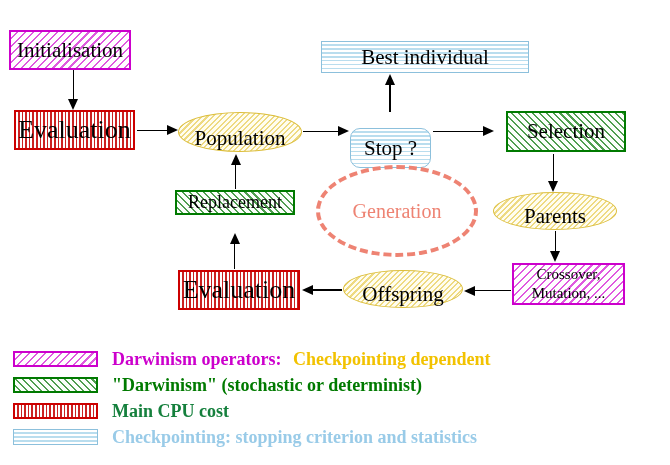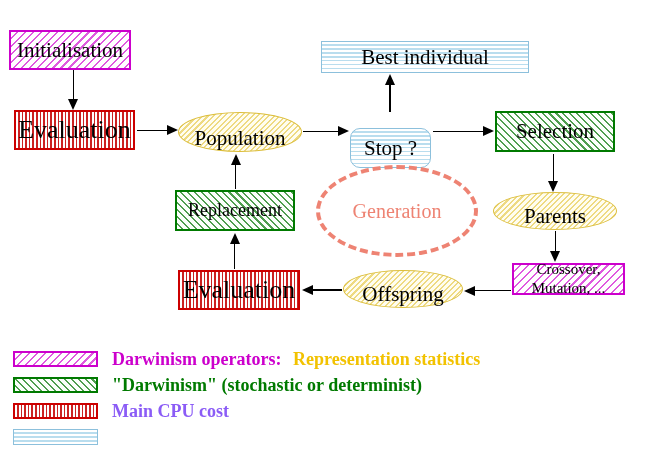--- a/index.html
+++ b/index.html
@@ -31,42 +31,42 @@
   
   .node{position:absolute;display:flex;align-items:center;justify-content:center;
         box-sizing:border-box;text-align:center;}
   .ellipse{border-radius:50%;align-items:flex-end;}
   .fs21{font-size:21px;} .fs22{font-size:26px;} .fs18{font-size:18px;} .fs15{font-size:15px;line-height:1.25;}
   #n-init       {left:9px;top:30px;width:122px;height:40px;}
   #n-eval-top   {left:14px;top:110px;width:121px;height:40px;}
   #n-population {left:178px;top:112px;width:124px;height:40px;}
   #n-best       {left:275px;top:41px;width:208px;height:32px;margin-left:46px;}
   #n-stop       {left:350px;top:112px;width:81px;height:40px;border-radius:10px;margin-top:16px;}
-  #n-selection  {left:495px;top:111px;width:120px;height:41px;}
+  #n-selection  {left:506px;top:111px;width:120px;height:41px;}
   #n-parents    {left:493px;top:192px;width:124px;height:38px;}
-  #n-crossover  {left:512px;top:263px;width:113px;height:32px;}
+  #n-crossover  {left:512px;top:263px;width:113px;height:42px;}
   #n-offspring  {left:343px;top:270px;width:120px;height:38px;}
   #n-eval-bot   {left:178px;top:270px;width:122px;height:40px;}
-  #n-replacement{left:175px;top:190px;width:120px;height:41px;}
+  #n-replacement{left:175px;top:190px;width:120px;height:25px;}
   #n-generation {left:316px;top:165px;width:162px;height:92px;border:4px dashed #ee8373;
                  border-radius:50%;color:#ee8373;font-size:20px;}
   
   .vline,.hline{position:absolute;background:#000;}
   .vline{width:1.5px;} .hline{height:1.5px;}
   .ah{position:absolute;width:0;height:0;}
   .ah-down {border-left:5px solid transparent;border-right:5px solid transparent;border-top:11px solid #000;}
   .ah-up   {border-left:5px solid transparent;border-right:5px solid transparent;border-bottom:11px solid #000;}
   .ah-right{border-top:5px solid transparent;border-bottom:5px solid transparent;border-left:11px solid #000;}
   .ah-left {border-top:5px solid transparent;border-bottom:5px solid transparent;border-right:11px solid #000;}
   
   .legend-row{position:absolute;left:13px;display:flex;align-items:center;height:20px;}
   .swatch{width:85px;height:16px;box-sizing:border-box;flex:0 0 auto;}
   .legend-text{margin-left:14px;font-size:18px;font-weight:600;white-space:nowrap;}
   .c-magenta{color:#cc00cc;} .c-gold{color:#f2c200;margin-left:7px;} .c-green{color:#007a00;}
-  .c-red{color:#8b5cf6;} .c-cyan{color:#99cbe8;}
+  .c-red{color:#15803d;} .c-cyan{color:#99cbe8;}
 </style>
 </head>
 <body>
 
 <div class="canvas">
 
   <div class="node fs21 hatch-magenta" id="n-init">
     <span>Initialisation</span>
   </div>
 
@@ -159,31 +159,32 @@
   </div>
   <div>
     <div class="ah ah-up" style="left:230.5px;top:154px;"></div>
     <div class="vline" style="left:234.5px;top:164px;height:25px;"></div>
   </div>
 
   <div class="legend-row" style="top:349px;">
     <div class="swatch hatch-magenta"></div>
     <div class="legend-text">
       <span class="c-magenta">Darwinism operators:</span>
-      <span class="c-gold">Representation statistics</span>
+      <span class="c-gold">Checkpointing dependent</span>
     </div>
   </div>
 
   <div class="legend-row" style="top:375px;">
     <div class="swatch hatch-green"></div>
     <div class="legend-text c-green">"Darwinism" (stochastic or determinist)</div>
   </div>
 
   <div class="legend-row" style="top:401px;">
     <div class="swatch stripe-red"></div>
     <div class="legend-text c-red">Main CPU cost</div>
   </div>
 
   <div class="legend-row" style="top:427px;">
     <div class="swatch lines-cyan"></div>
+    <div class="legend-text c-cyan">Checkpointing: stopping criterion and statistics</div>
   </div>
 
 </div>
 
 </body></html>

